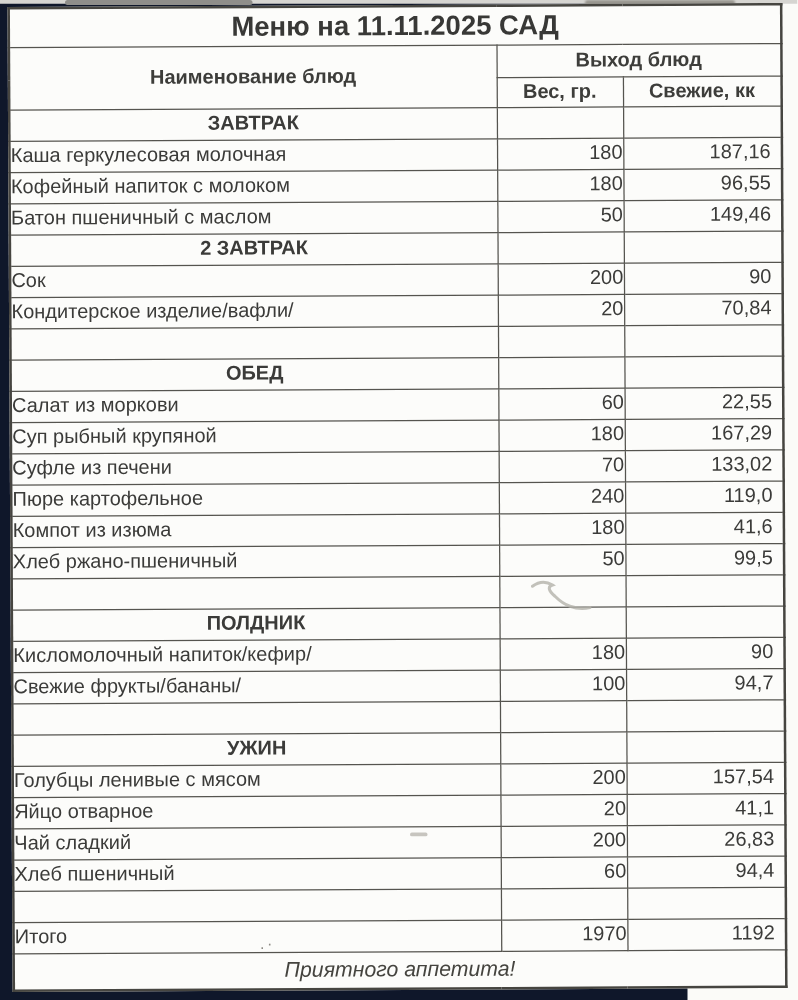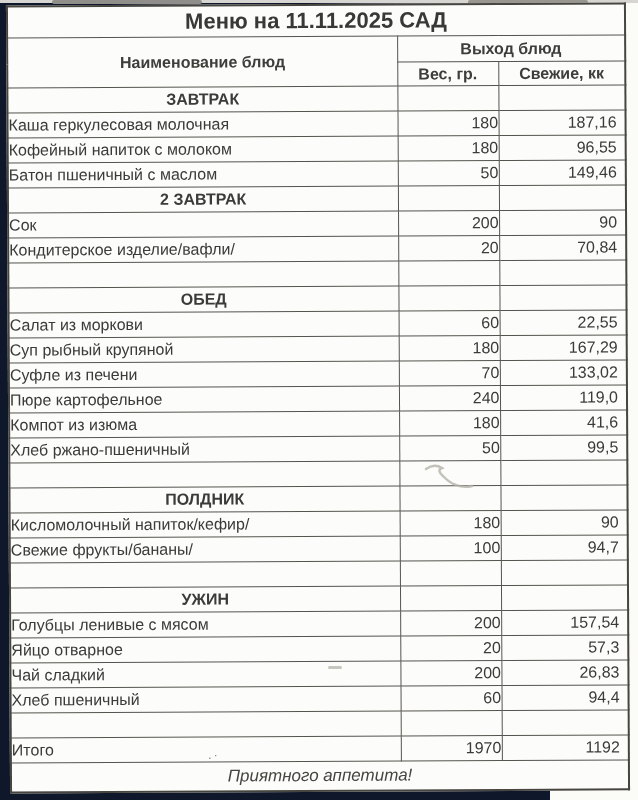--- a/index.html
+++ b/index.html
@@ -241,21 +241,21 @@
             <td class="c-num cal"></td>
           </tr>
           <tr class="r-item">
             <td class="c-name">Голубцы ленивые с мясом</td>
             <td class="c-num">200</td>
             <td class="c-num cal">157,54</td>
           </tr>
           <tr class="r-item">
             <td class="c-name">Яйцо отварное</td>
             <td class="c-num">20</td>
-            <td class="c-num cal">57,3</td>
+            <td class="c-num cal">41,1</td>
           </tr>
           <tr class="r-item">
             <td class="c-name">Чай сладкий</td>
             <td class="c-num">200</td>
             <td class="c-num cal">26,83</td>
           </tr>
           <tr class="r-item">
             <td class="c-name">Хлеб пшеничный</td>
             <td class="c-num">60</td>
             <td class="c-num cal">94,4</td>

